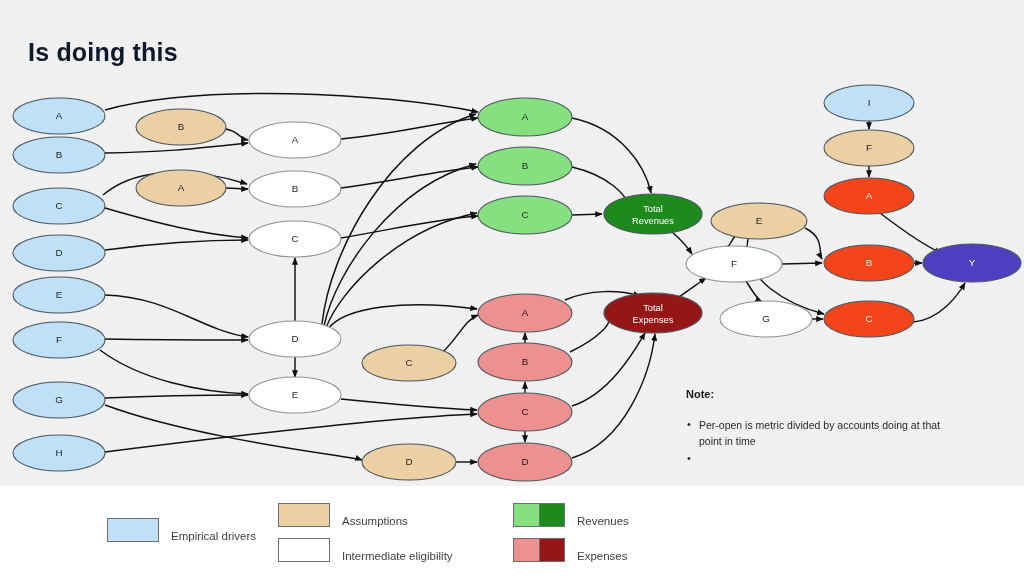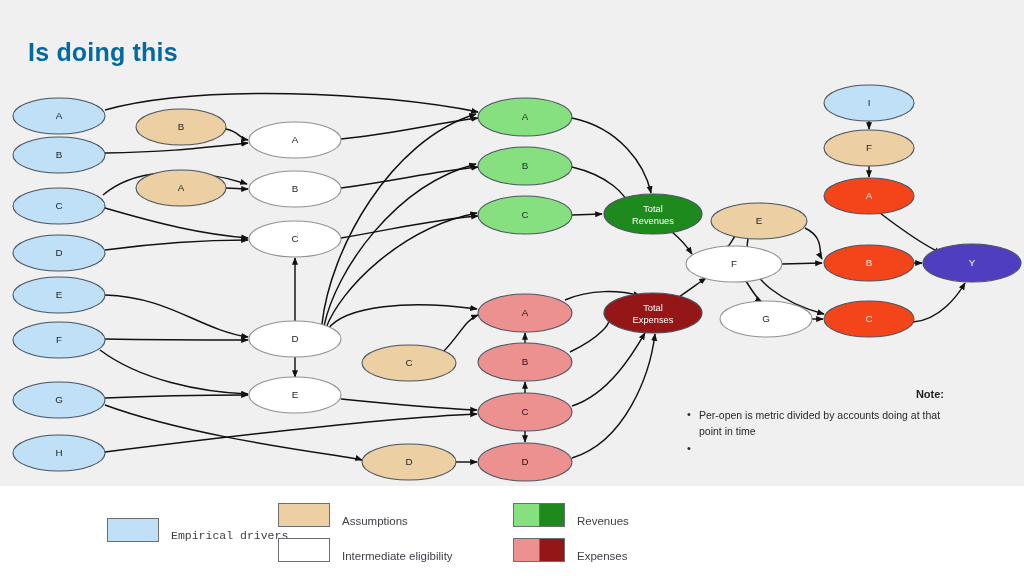--- a/index.html
+++ b/index.html
@@ -13,30 +13,30 @@
   
   #canvas{
     position:absolute;left:0;top:0;width:1024px;height:486px;
     background:#f0f0f0;
   }
   #graph{position:absolute;left:0;top:0;width:1024px;height:486px;}
 
   
   #title{
     position:absolute;left:28px;top:38px;
-    font-size:25px;font-weight:bold;color:#0369a1;
+    font-size:25px;font-weight:bold;color:#0f172a;
     letter-spacing:.2px;
   }
 
   
   #note{
     position:absolute;left:686px;top:386px;width:258px;
     color:#26282b;font-size:10.5px;line-height:16.6px;
   }
-  #note .note-head{font-weight:bold;font-size:11px;margin-bottom:4px;color:#1c1e20;text-align:right;}
+  #note .note-head{font-weight:bold;font-size:11px;margin-bottom:14px;color:#1c1e20;}
   #note ul{list-style:none;margin:0;padding:0;}
   #note li{position:relative;padding-left:13px;margin-bottom:1px;}
   #note li .bullet{position:absolute;left:1px;top:-1px;font-size:11px;color:#26282b;}
 
   
   #footer{
     position:absolute;left:0;top:486px;width:1024px;height:90px;background:#ffffff;
   }
   .legend-item{position:absolute;display:flex;align-items:flex-end;}
   .sw{width:52px;height:24px;border:1.2px solid #6b6f74;box-sizing:border-box;display:flex;}
@@ -263,21 +263,21 @@
         </li>
         <li>
           <span class="bullet">•</span>
         </li>
       </ul>
     </div>
   </div>
 
   <div id="footer">
     <div id="legend-host">
-        <div class="legend-item" style="left: 107px; top: 32px; font-family: Liberation Mono, monospace;">
+        <div class="legend-item" style="left: 107px; top: 32px;">
           <div class="sw">
             <div class="half" style="background: rgb(191, 224, 247); flex-basis: 100%;"></div>
           </div>
           <span class="legend-label">Empirical drivers</span>
         </div>
         <div class="legend-item" style="left: 278px; top: 17px;">
           <div class="sw">
             <div class="half" style="background: rgb(236, 207, 163); flex-basis: 100%;"></div>
           </div>
           <span class="legend-label">Assumptions</span>

